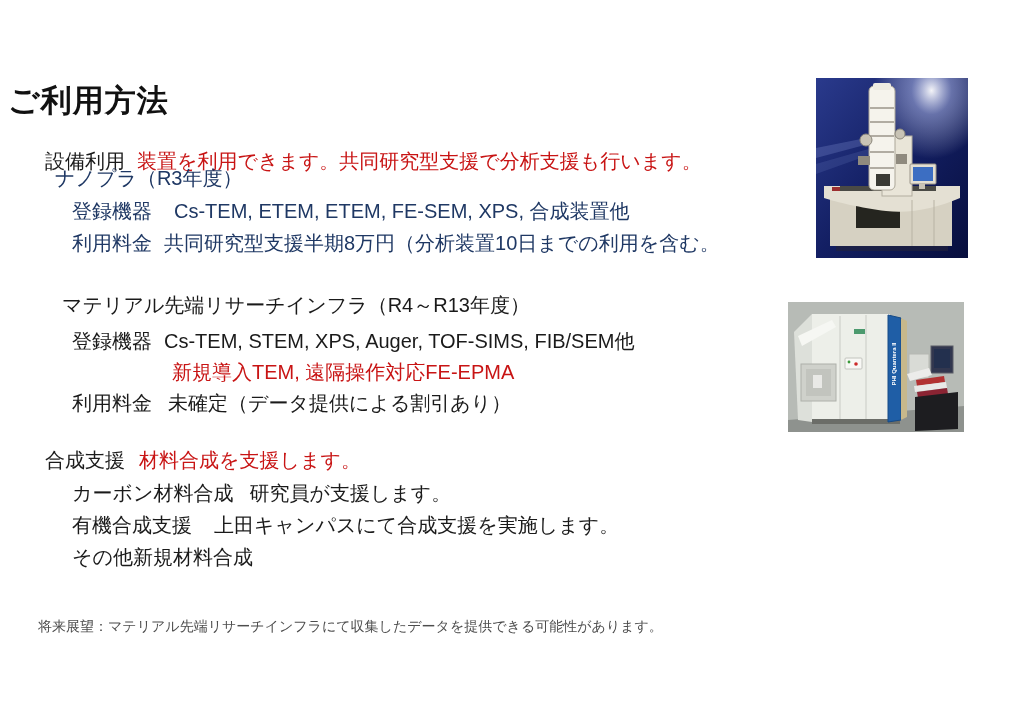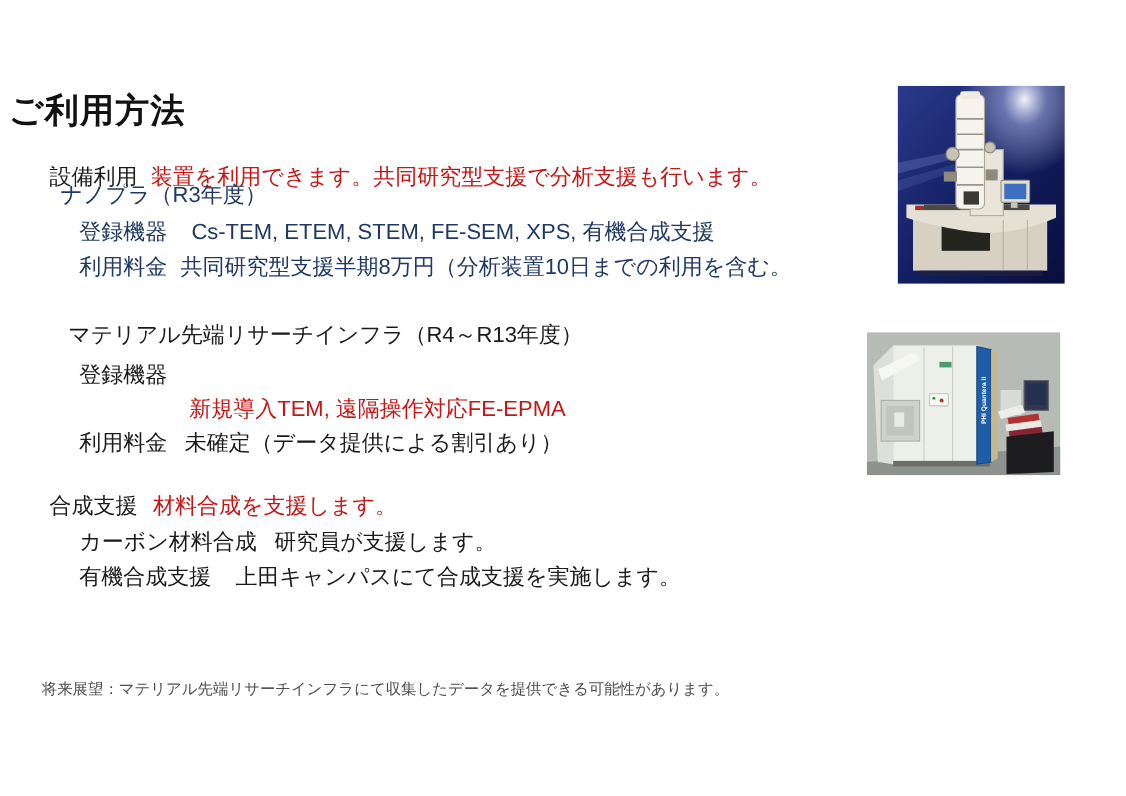--- a/index.html
+++ b/index.html
@@ -40,35 +40,36 @@
     <span class="black g12">設備利用</span>
     <span class="red">装置を利用できます。共同研究型支援で分析支援も行います。</span>
   </div>
 
   <div class="line" style="left:55px;top:166px">
     <span class="navy">ナノプラ（R3年度）</span>
   </div>
 
   <div class="line" style="left:72px;top:199px">
     <span class="navy g22">登録機器</span>
-    <span class="navy">Cs-TEM, ETEM, STEM, FE-SEM, XPS, 有機合成支援</span>
+    <span class="navy">Cs-TEM, ETEM, ETEM, FE-SEM, XPS, 合成装置他</span>
   </div>
 
   <div class="line" style="left:72px;top:231px">
     <span class="navy g12">利用料金</span>
     <span class="navy">共同研究型支援半期8万円（分析装置10日までの利用を含む。</span>
   </div>
 
 
   <div class="line" style="left:62px;top:293px">
     <span class="black">マテリアル先端リサーチインフラ（R4～R13年度）</span>
   </div>
 
   <div class="line" style="left:72px;top:329px">
     <span class="black g12">登録機器</span>
+    <span class="black">Cs-TEM, STEM, XPS, Auger, TOF-SIMS, FIB/SEM他</span>
   </div>
 
   <div class="line" style="left:172px;top:360px">
     <span class="red">新規導入TEM, 遠隔操作対応FE-EPMA</span>
   </div>
 
   <div class="line" style="left:72px;top:391px">
     <span class="black g16">利用料金</span>
     <span class="black">未確定（データ提供による割引あり）</span>
   </div>
@@ -82,20 +83,21 @@
     <span class="black g16">カーボン材料合成</span>
     <span class="black">研究員が支援します。</span>
   </div>
 
   <div class="line" style="left:72px;top:513px">
     <span class="black g22">有機合成支援</span>
     <span class="black">上田キャンパスにて合成支援を実施します。</span>
   </div>
 
   <div class="line" style="left:72px;top:545px">
+    <span class="black g14">その他新規材料合成</span>
   </div>
 
   <div class="line sz-s" style="left:38px;top:614px">
     <span class="gray">将来展望：マテリアル先端リサーチインフラにて収集したデータを提供できる可能性があります。</span>
   </div>
 
   <div class="photo" style="left:816px;top:78px;width:152px;height:180px">
     <svg width="152" height="180" viewBox="0 0 152 180">
       <defs>
         <linearGradient id="temBg" x1="0" y1="0" x2="1" y2="1">

